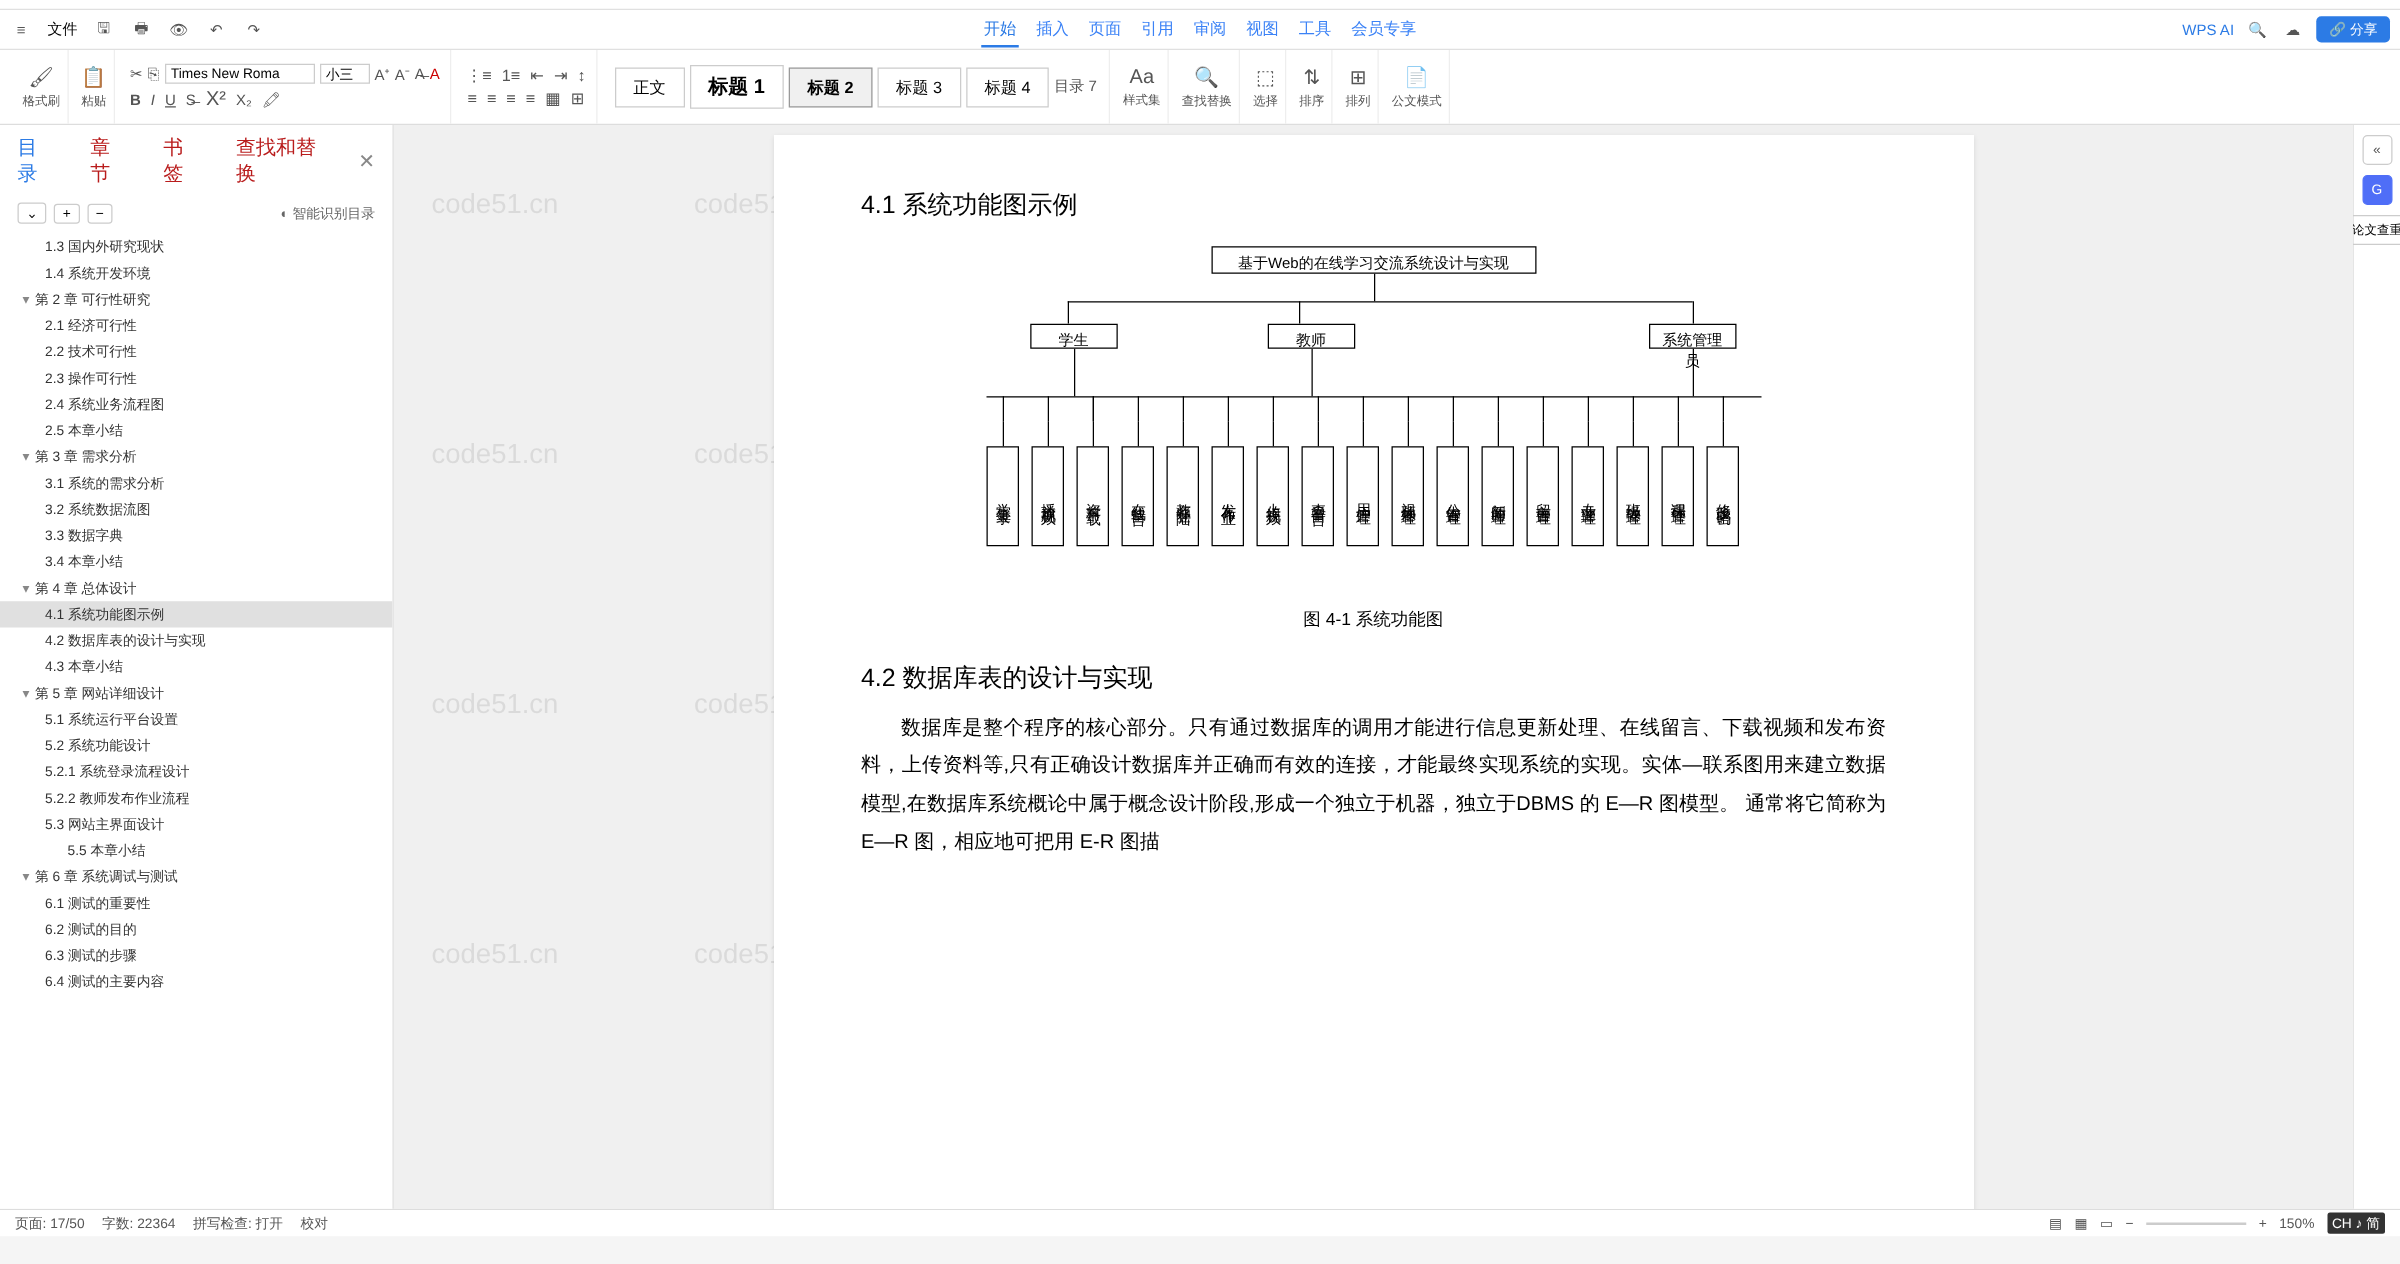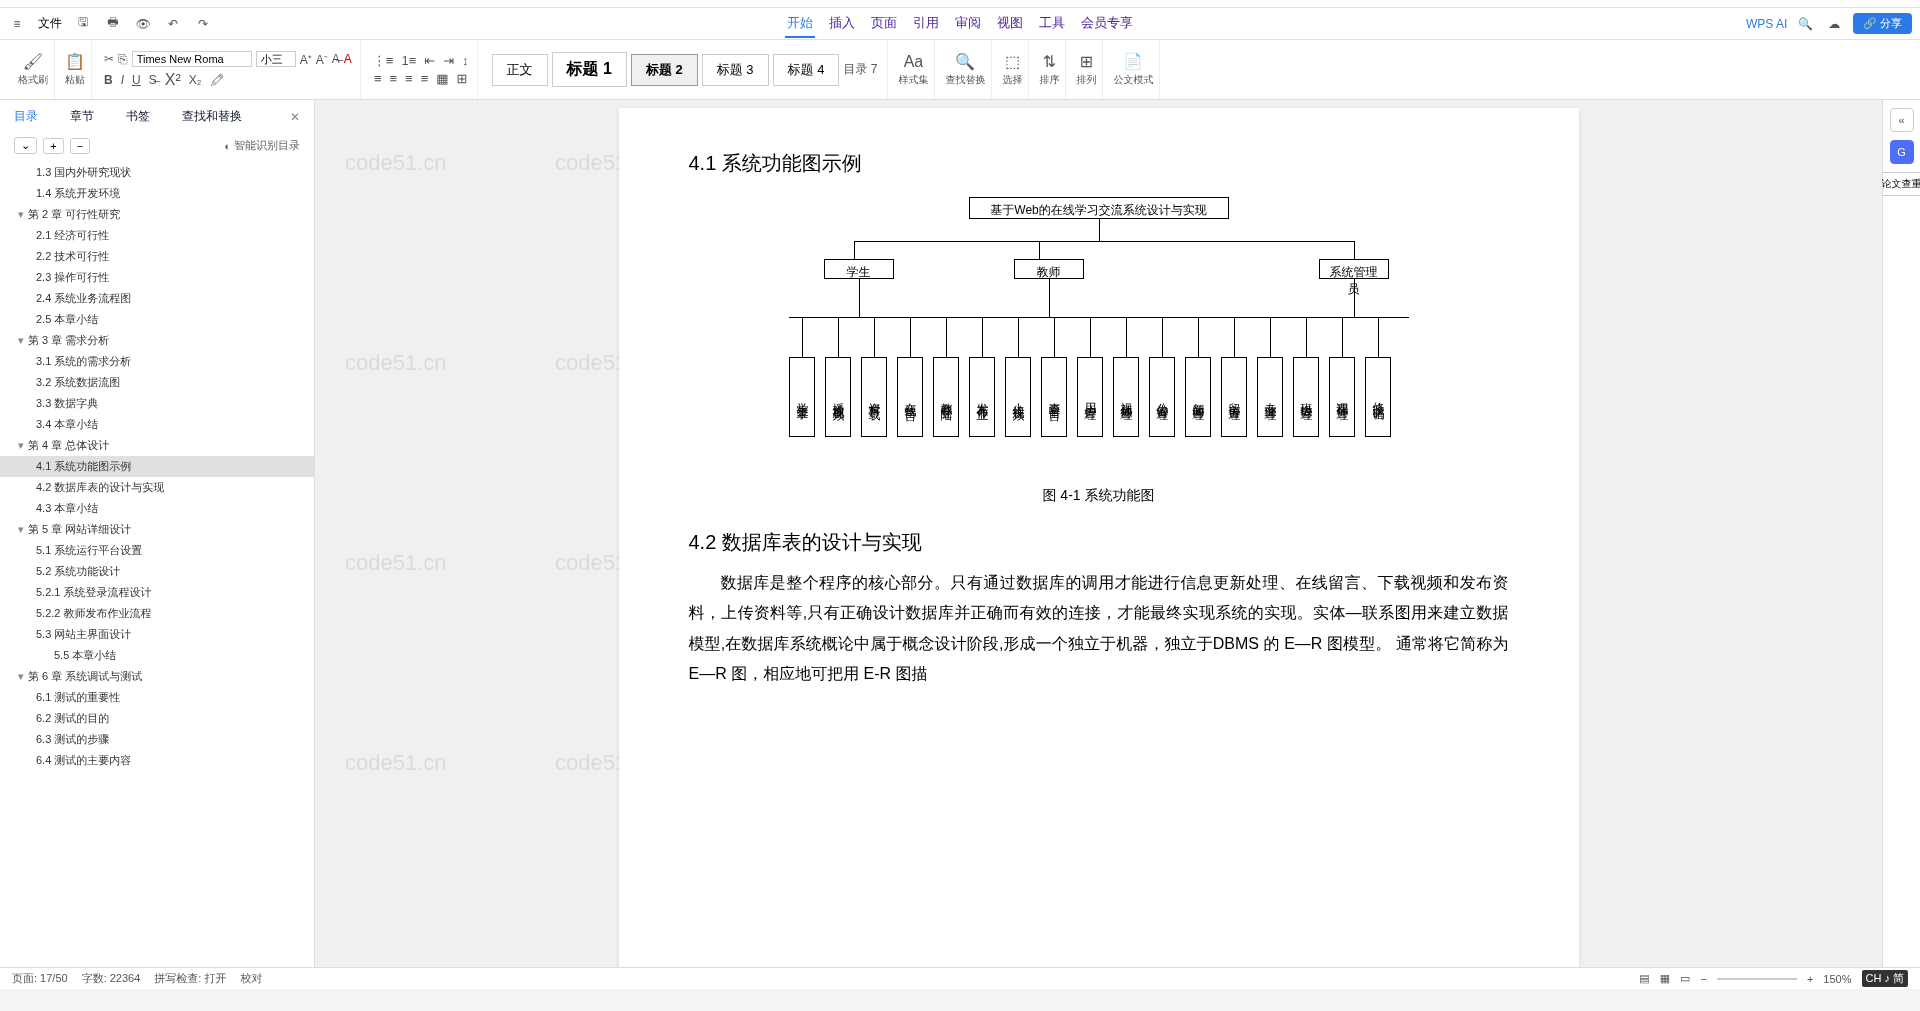--- a/index.html
+++ b/index.html
@@ -2,36 +2,36 @@
 <html><head>
 <meta charset="utf-8">
 <style>
 *{margin:0;padding:0;box-sizing:border-box;font-family:"Microsoft YaHei",Arial,sans-serif}
 body{background:#f5f5f5;width:1920px;height:1011px;overflow:hidden;position:relative}
 .titlebar{height:8px;background:#fff;border-bottom:1px solid #e0e0e0;display:flex;align-items:center;padding:0 10px}
 .menubar{height:32px;background:#fff;display:flex;align-items:center;padding:0 8px;font-size:12px;border-bottom:1px solid #e0e0e0}
 .menu-left{display:flex;align-items:center;gap:12px}
 .menu-icon{width:18px;height:18px;display:flex;align-items:center;justify-content:center;color:#555;cursor:pointer}
 .menu-tabs{display:flex;gap:12px;margin-left:auto;margin-right:auto;position:absolute;left:50%;transform:translateX(-50%)}
-.menu-tab{padding:4px 2px;color:#4c1d95;cursor:pointer;font-size:13px}
+.menu-tab{padding:4px 2px;color:#3b82f6;cursor:pointer;font-size:13px}
 .menu-tab.active{color:#2c7be5;border-bottom:2px solid #2c7be5;font-weight:500}
 .menu-right{display:flex;align-items:center;gap:10px;margin-left:auto}
 .share-btn{background:#2c7be5;color:#fff;padding:3px 10px;border-radius:4px;font-size:11px;cursor:pointer}
 .ribbon{height:60px;background:#fff;display:flex;align-items:center;padding:0 12px;border-bottom:1px solid #ddd;gap:4px}
 .ribbon-group{display:flex;flex-direction:column;align-items:center;padding:0 6px;border-right:1px solid #eee;height:100%;justify-content:center}
 .ribbon-stack{display:flex;flex-direction:column;gap:2px;align-items:center}
 .rib-icon{font-size:16px;color:#555;cursor:pointer}
 .rib-label{font-size:10px;color:#555}
 .font-select{border:1px solid #ccc;font-size:11px;padding:1px 4px;background:#fff}
 .style-chip{border:1px solid #ccc;padding:6px 14px;font-size:13px;cursor:pointer;background:#fff}
 .style-chip.active{border:1px solid #999;background:#f0f0f0}
 .main{display:flex;height:calc(100% - 122px - 22px)}
 .sidebar{width:315px;background:#fff;border-right:1px solid #ddd;display:flex;flex-direction:column}
-.sidebar-tabs{display:flex;gap:32px;padding:8px 14px;font-size:12px;align-items:center}
-.sb-tab{color:#0f172a;cursor:pointer}
+.sidebar-tabs{display:flex;gap:32px;padding:8px 14px;font-size:16px;align-items:center}
+.sb-tab{color:#b91c1c;cursor:pointer}
 .sb-tab.active{color:#2c7be5;font-weight:500}
 .sb-close{margin-left:auto;color:#888;cursor:pointer}
 .sb-controls{display:flex;align-items:center;gap:6px;padding:4px 14px;font-size:11px}
 .sb-ctrl-btn{border:1px solid #ccc;padding:1px 6px;border-radius:3px;cursor:pointer;background:#fff}
 .smart-toc{margin-left:auto;display:flex;align-items:center;gap:3px;color:#666;font-size:11px;cursor:pointer}
 .toc{flex:1;overflow-y:auto;padding:4px 0;font-size:11px}
 .toc-item{padding:3px 14px;color:#333;cursor:pointer;white-space:nowrap}
 .toc-item.l1{padding-left:18px}
 .toc-item.l2{padding-left:36px}
 .toc-item.l3{padding-left:54px}

